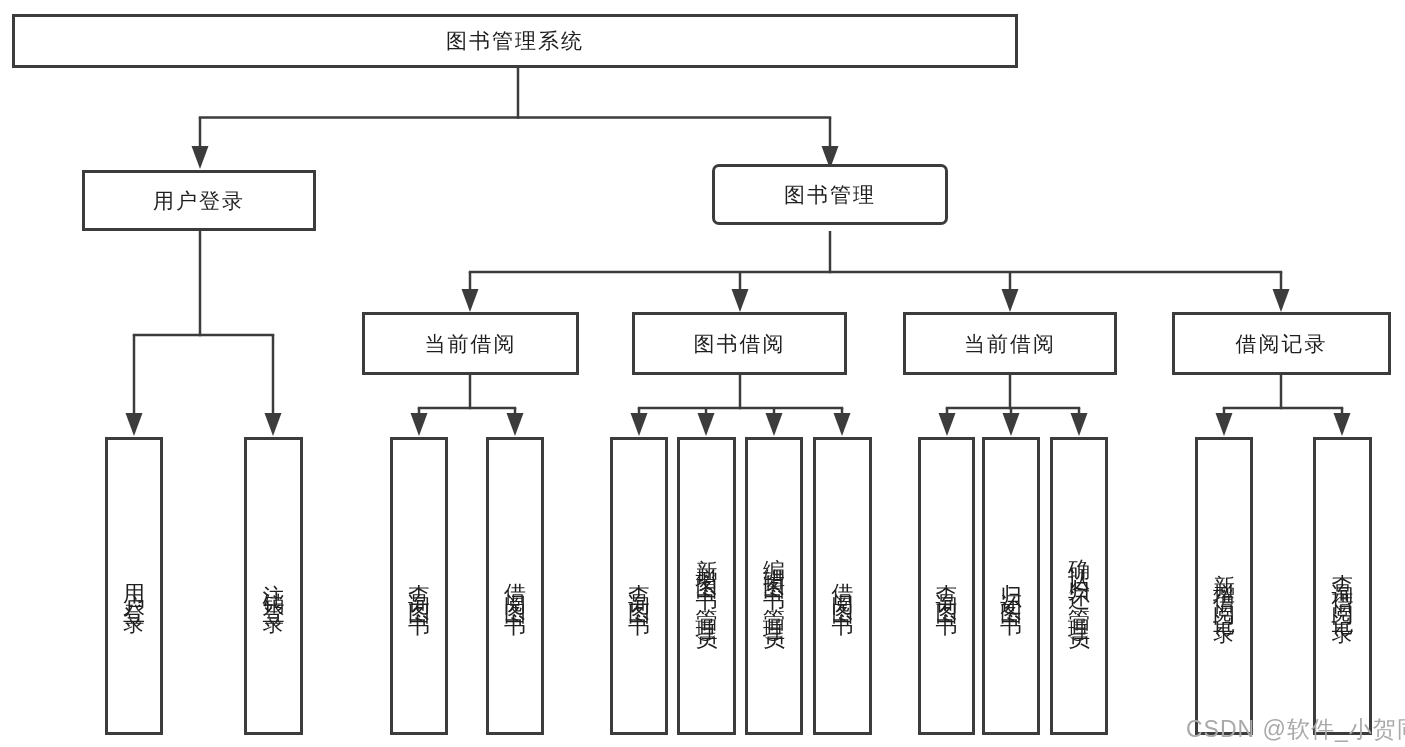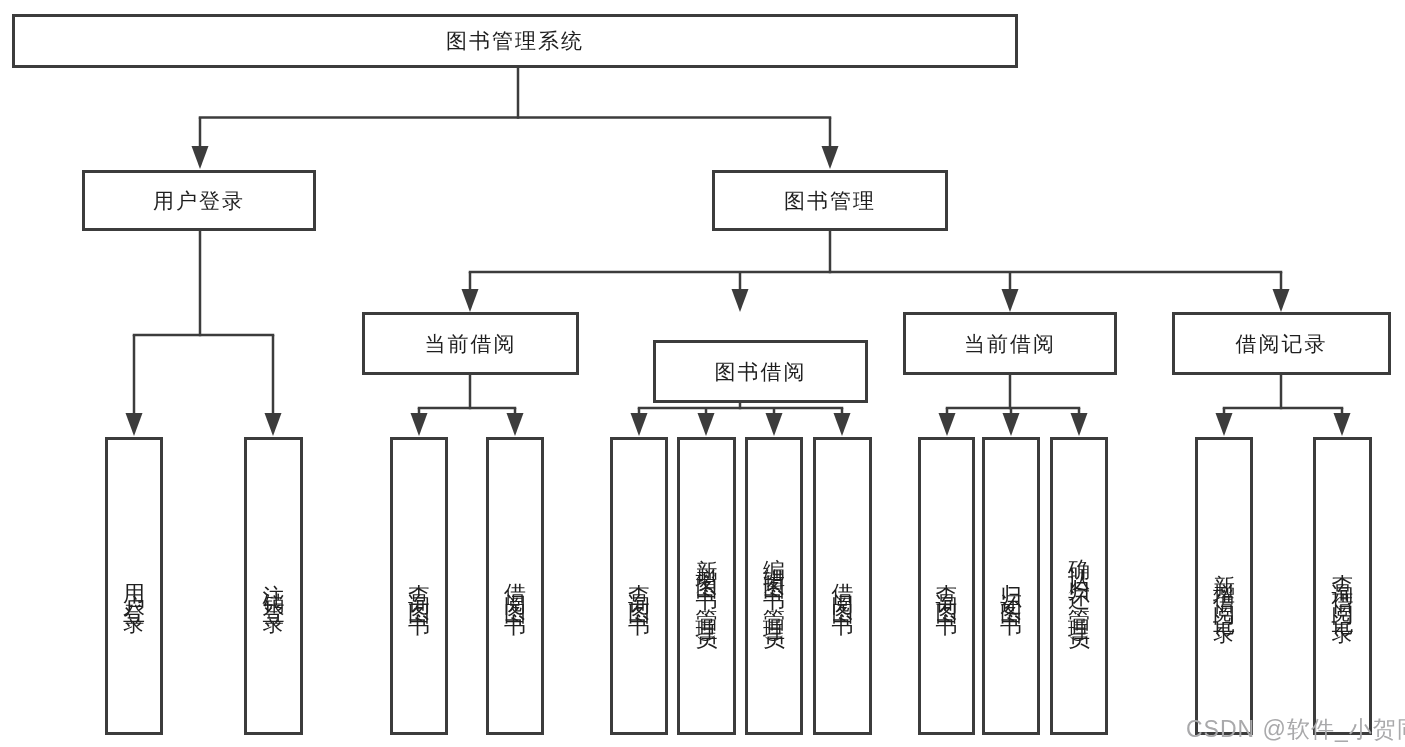--- a/index.html
+++ b/index.html
@@ -42,23 +42,23 @@
     writing-mode: vertical-rl;
     text-orientation: mixed;
     font-size: 22px;
     line-height: 1.0;
     letter-spacing: 10px;
     white-space: nowrap;
   }
   
   .n-root          { left: 12px;   top: 14px;  width: 1006px; height: 54px; }
   .n-user-login    { left: 82px;   top: 170px; width: 234px;  height: 61px; }
-  .n-book-mgmt     { left: 712px;  top: 170px; width: 236px;  height: 61px; }
+  .n-book-mgmt     { left: 712px;  top: 164px; width: 236px;  height: 61px; border-radius: 7px; }
   .n-new-book      { left: 362px;  top: 312px; width: 217px;  height: 63px; }
-  .n-book-borrow   { left: 653px;  top: 312px; width: 215px;  height: 63px; margin-top: 28px; }
+  .n-book-borrow   { left: 632px;  top: 312px; width: 215px;  height: 63px; }
   .n-cur-borrow    { left: 903px;  top: 312px; width: 214px;  height: 63px; }
   .n-borrow-rec    { left: 1172px; top: 312px; width: 219px;  height: 63px; }
   .f1  { left: 105px;  width: 58px; }
   .f2  { left: 244px;  width: 59px; }
   .f3  { left: 390px;  width: 58px; }
   .f4  { left: 486px;  width: 58px; }
   .f5  { left: 610px;  width: 58px; }
   .f6  { left: 677px;  width: 59px; }
   .f7  { left: 745px;  width: 58px; }
   .f8  { left: 813px;  width: 59px; }

